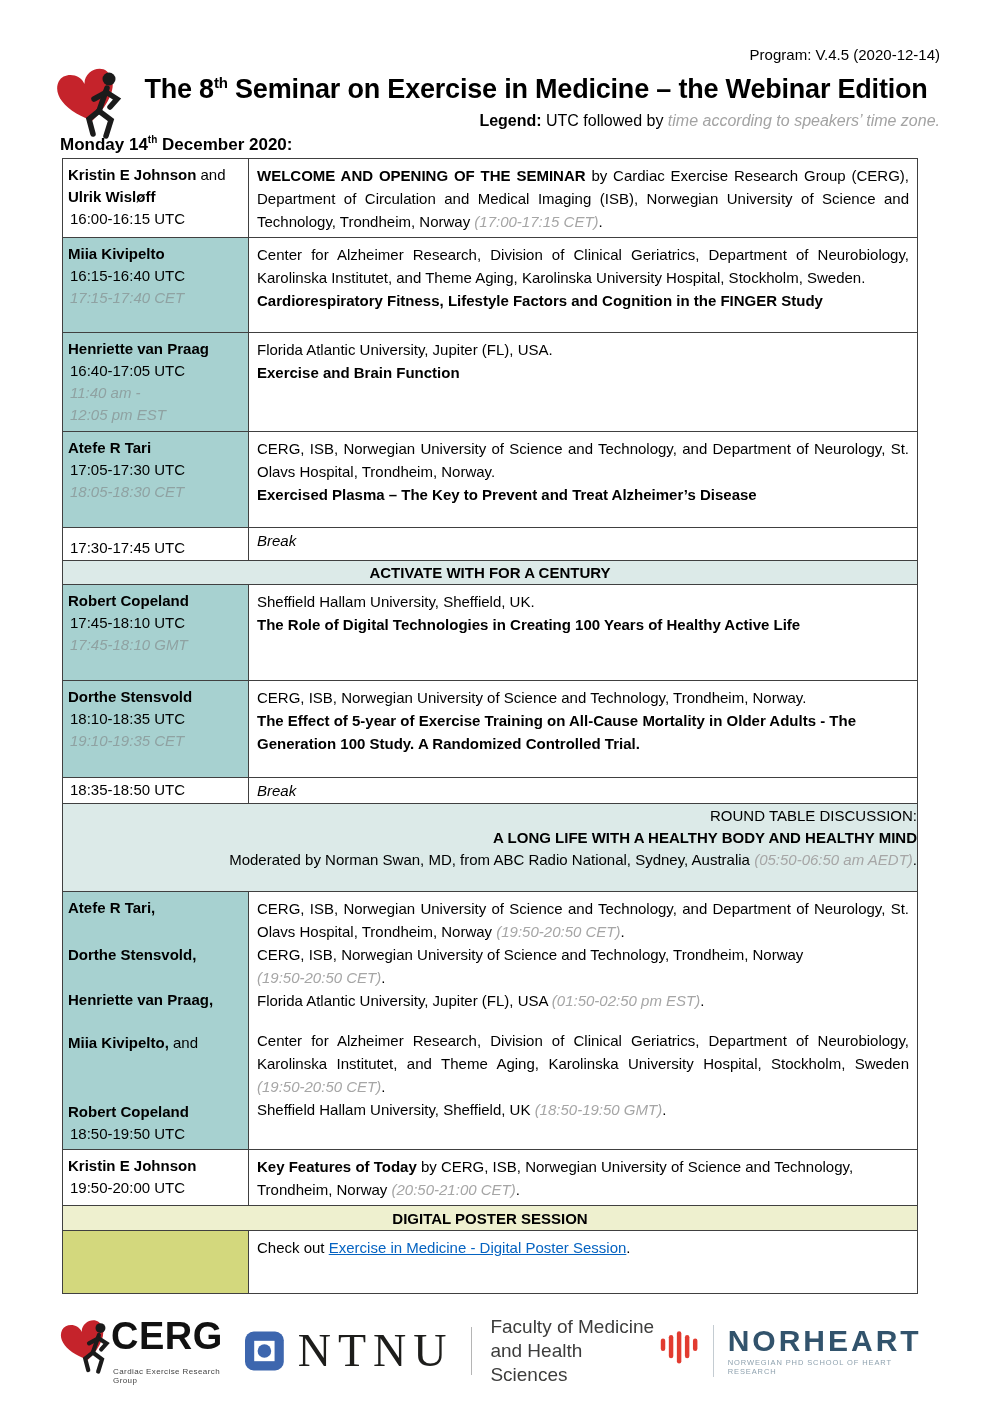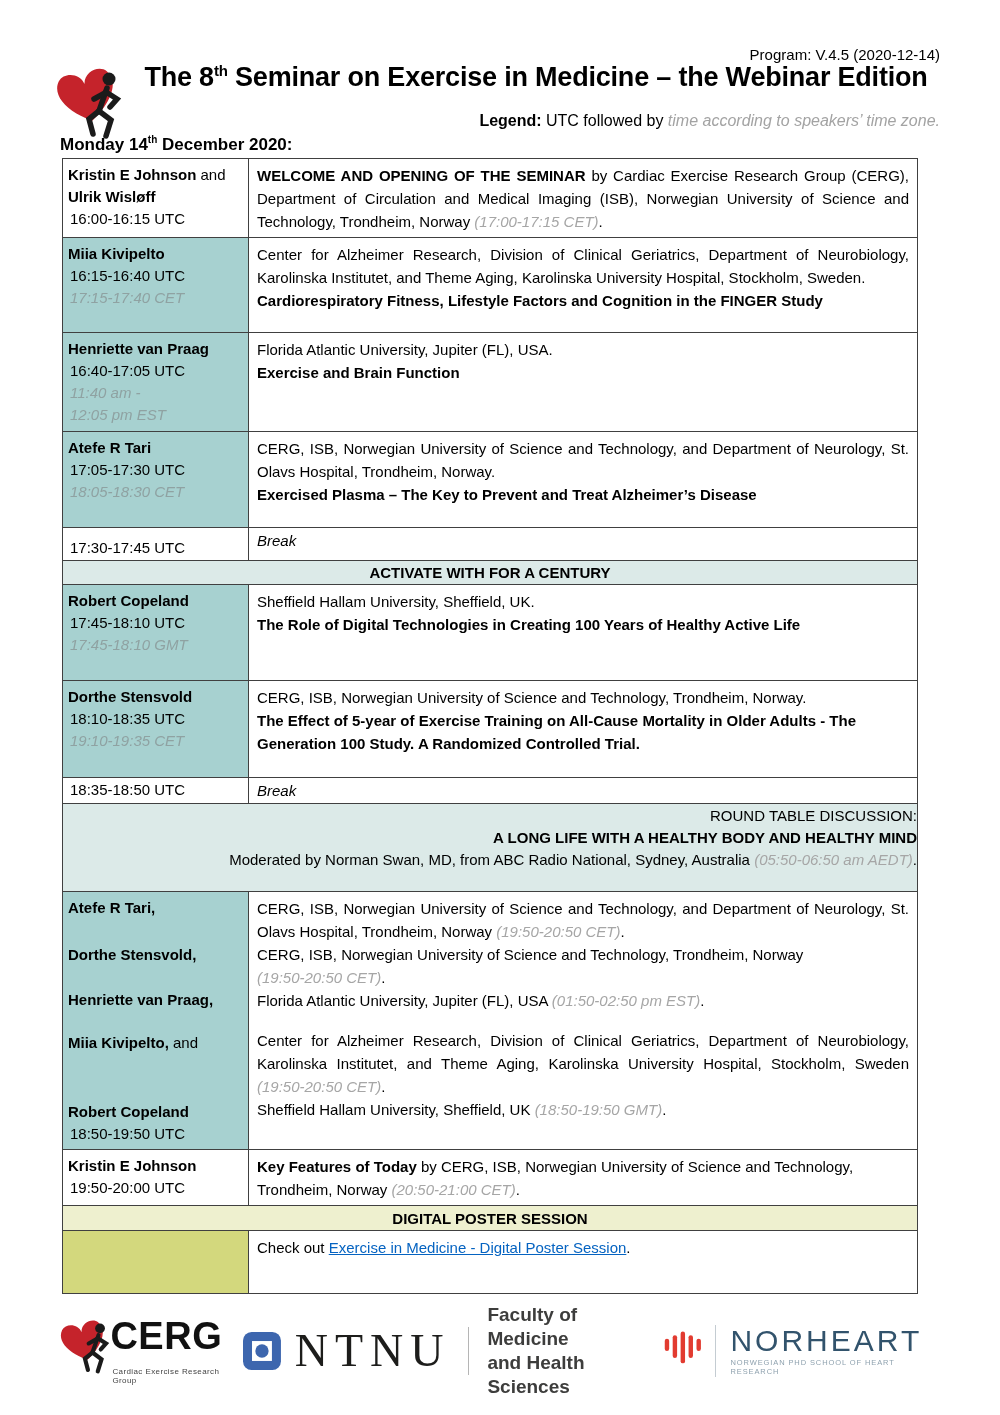--- a/index.html
+++ b/index.html
@@ -7,21 +7,21 @@
   .page {
     position:relative; width:1000px; height:1415px; margin:0 auto;
     background:#ffffff; font-family:"Liberation Sans", sans-serif; color:#000;
   }
   .b { font-weight:bold; }
 
   
   .program-version { position:absolute; top:46px; right:60px; font-size:15px; }
   .doc-logo { position:absolute; left:56px; top:66px; width:80px; height:86px; }
   .doc-title {
-    position:absolute; top:62px; left:130px; width:812px;
+    position:absolute; top:74px; left:130px; width:812px;
     text-align:center; font-size:27px; font-weight:bold; letter-spacing:-0.2px;
   }
   .doc-title sup { font-size:15px; vertical-align:super; }
   .legend { position:absolute; top:112px; right:60px; font-size:16px; }
   .legend .muted { color:#a3a3a3; font-style:italic; }
   .date-heading { position:absolute; top:134px; left:60px; font-size:17px; font-weight:bold; }
   .date-heading sup { font-size:10px; }
 
   
   .schedule {
@@ -61,23 +61,23 @@
   .footer {
     position:absolute; top:1314px; left:60px; width:880px; height:74px;
     display:flex; align-items:center; justify-content:space-between;
   }
   .logo-block { display:flex; align-items:center; }
   .cerg-text { margin-left:-10px; display:flex; flex-direction:column;gap:12px; }
   .cerg-name { font-size:38px; font-weight:bold; line-height:36px; letter-spacing:0.5px; color:#111; }
   .cerg-tagline { font-size:8px; color:#444; letter-spacing:0.4px; margin-top:1px; padding-left:2px; }
   .ntnu-name { font-family:"Liberation Serif", serif; font-size:46px; line-height:44px; color:#1d1d1b; letter-spacing:7px; margin-left:14px; }
   .vdivider { width:1px; height:48px; background:#b5b5b5; margin:0 18px; }
-  .faculty-text { font-size:19px; line-height:24px; color:#3d3d3c;font-weight:bold; }
+  .faculty-text { font-size:19px; line-height:24px; color:#3d3d3c; }
   .norheart-text { display:flex; flex-direction:column; }
-  .norheart-name { font-size:30px; line-height:29px; color:#32536c; letter-spacing:3px; }
+  .norheart-name { font-size:30px; line-height:29px; color:#32536c; letter-spacing:3px;font-weight:bold; }
   .norheart-tagline { font-size:7.5px; color:#8fa2af; letter-spacing:0.9px; margin-top:3px; }
   .vdivider2 { width:1px; height:52px; background:#c4ccd2; margin:0 14px; }
 </style>
 </head>
 <body>
 
 <div class="page">
 
   <div class="program-version">Program: V.4.5 (2020-12-14)</div>
 

